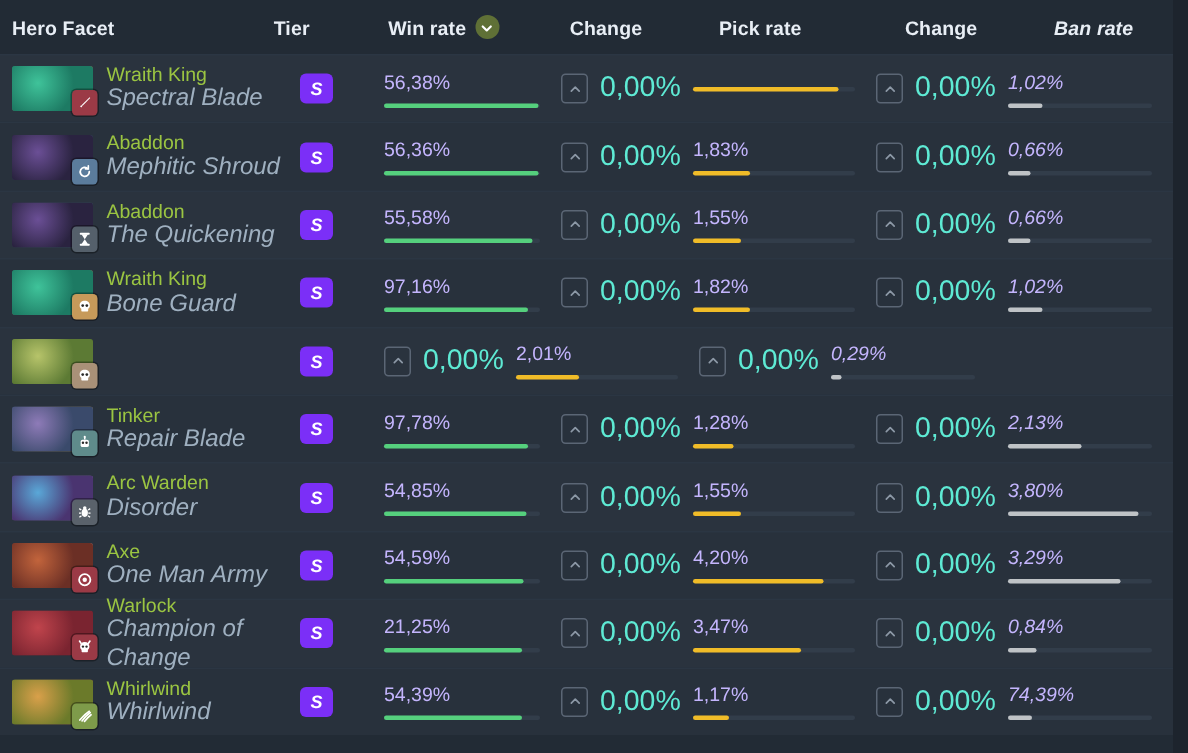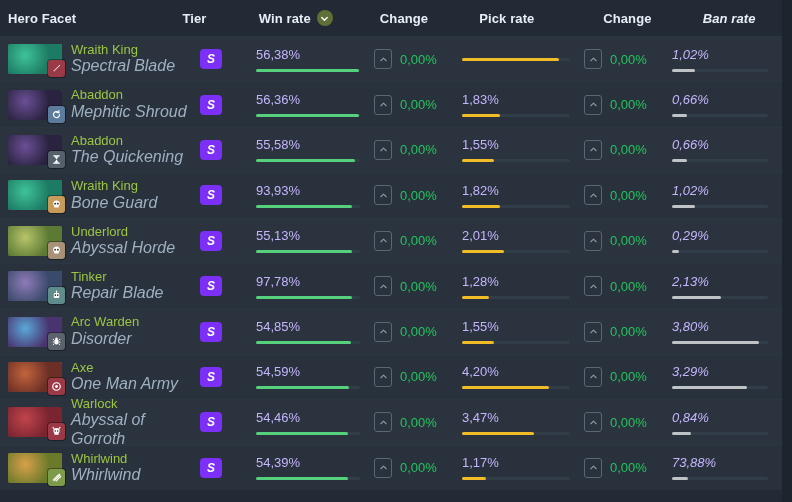--- a/index.html
+++ b/index.html
@@ -184,22 +184,22 @@
     width: 16px; height: 18px;
     border: 1px solid #5b6675;
     border-radius: 3px;
     display: flex;
     align-items: center;
     justify-content: center;
     flex: none;
   }
   .chg-icon svg { display: block; }
   .chg-val {
-    font-size: 13px;
-    color: #22c55e;
+    font-size: 19px;
+    color: #5eead4;
   }
 </style>
 </head>
 <body>
 
 <div id="app">
 
   <div class="right-gutter"></div>
 
   <div class="table">
@@ -448,21 +448,21 @@
             <div class="hero-text">
               <span class="hero-name">Wraith King</span>
               <span class="facet-name">Bone Guard</span>
             </div>
           </div>
           <div class="cell c-tier">
             <span class="tier-badge">S</span>
           </div>
           <div class="cell c-win">
             <div class="metric">
-              <span class="metric-val">93,93%</span>
+              <span class="metric-val">97,16%</span>
               <span class="bar-track">
                 <span class="bar-fill bar-win" style="width:92.62000000000002%"></span>
               </span>
             </div>
           </div>
           <div class="cell c-chg1">
             <div class="change">
               <span class="chg-icon">
                 <svg width="9" height="7" viewBox="0 0 10 8">
                   <path d="M2 5.4 L5 2.4 L8 5.4" fill="none" stroke="#8c98a6" stroke-width="1.3" stroke-linecap="round" stroke-linejoin="round"></path>
@@ -505,35 +505,23 @@
                 <div class="pg" style="background:radial-gradient(circle at 32% 38%, #b7c46a 0%, #5c7a34 58%),linear-gradient(120deg, #5c7a34 0%, #2f3b22 100%)"></div>
               </div>
               <span class="facet-badge" style="background:#a99178">
                 <svg width="11" height="11" viewBox="0 0 12 12">
                   <path d="M6 1.6c2.3 0 3.7 1.5 3.7 3.4 0 1.2-.5 2-1.2 2.5v1.2c0 .4-.3.7-.7.7H4.2c-.4 0-.7-.3-.7-.7V7.5C2.8 7 2.3 6.2 2.3 5 2.3 3.1 3.7 1.6 6 1.6z" fill="#ffffff"></path>
                   <circle cx="4.5" cy="5.1" r="1" fill="#2a2a2a"></circle>
                   <circle cx="7.5" cy="5.1" r="1" fill="#2a2a2a"></circle>
                 </svg>
               </span>
             </div>
-            <div class="hero-text">
-              <span class="hero-name">Underlord</span>
-              <span class="facet-name">Abyssal Horde</span>
-            </div>
-          </div>
-          <div class="cell c-tier">
-            <span class="tier-badge">S</span>
-          </div>
-          <div class="cell c-win">
-            <div class="metric">
-              <span class="metric-val">55,13%</span>
-              <span class="bar-track">
-                <span class="bar-fill bar-win" style="width:92.56500000000003%"></span>
-              </span>
-            </div>
+          </div>
+          <div class="cell c-tier">
+            <span class="tier-badge">S</span>
           </div>
           <div class="cell c-chg1">
             <div class="change">
               <span class="chg-icon">
                 <svg width="9" height="7" viewBox="0 0 10 8">
                   <path d="M2 5.4 L5 2.4 L8 5.4" fill="none" stroke="#8c98a6" stroke-width="1.3" stroke-linecap="round" stroke-linejoin="round"></path>
                 </svg>
               </span>
               <span class="chg-val">0,00%</span>
             </div>
@@ -777,29 +765,29 @@
                 <svg width="11" height="11" viewBox="0 0 12 12">
                   <path d="M6 2.2c2.1 0 3.4 1.4 3.4 3.2 0 1.1-.5 1.9-1.1 2.4v1.1c0 .4-.3.7-.7.7H4.4c-.4 0-.7-.3-.7-.7V7.8C3.1 7.3 2.6 6.5 2.6 5.4 2.6 3.6 3.9 2.2 6 2.2z" fill="#ffffff"></path>
                   <path d="M3.3 3.1 L2.2 1.5 M8.7 3.1 L9.8 1.5" stroke="#ffffff" stroke-width="1.2" stroke-linecap="round"></path>
                   <circle cx="4.7" cy="5.5" r=".85" fill="#2a2a2a"></circle>
                   <circle cx="7.3" cy="5.5" r=".85" fill="#2a2a2a"></circle>
                 </svg>
               </span>
             </div>
             <div class="hero-text">
               <span class="hero-name">Warlock</span>
-              <span class="facet-name">Abyssal of Gorroth</span>
+              <span class="facet-name">Champion of Change</span>
             </div>
           </div>
           <div class="cell c-tier">
             <span class="tier-badge">S</span>
           </div>
           <div class="cell c-win">
             <div class="metric">
-              <span class="metric-val">54,46%</span>
+              <span class="metric-val">21,25%</span>
               <span class="bar-track">
                 <span class="bar-fill bar-win" style="width:88.88000000000002%"></span>
               </span>
             </div>
           </div>
           <div class="cell c-chg1">
             <div class="change">
               <span class="chg-icon">
                 <svg width="9" height="7" viewBox="0 0 10 8">
                   <path d="M2 5.4 L5 2.4 L8 5.4" fill="none" stroke="#8c98a6" stroke-width="1.3" stroke-linecap="round" stroke-linejoin="round"></path>
@@ -888,21 +876,21 @@
               <span class="chg-icon">
                 <svg width="9" height="7" viewBox="0 0 10 8">
                   <path d="M2 5.4 L5 2.4 L8 5.4" fill="none" stroke="#8c98a6" stroke-width="1.3" stroke-linecap="round" stroke-linejoin="round"></path>
                 </svg>
               </span>
               <span class="chg-val">0,00%</span>
             </div>
           </div>
           <div class="cell c-ban">
             <div class="metric">
-              <span class="metric-val">73,88%</span>
+              <span class="metric-val">74,39%</span>
               <span class="bar-track">
                 <span class="bar-fill bar-ban" style="width:16.19047619047619%"></span>
               </span>
             </div>
           </div>
         </div>
       </div>
 
   </div>
 </div>

